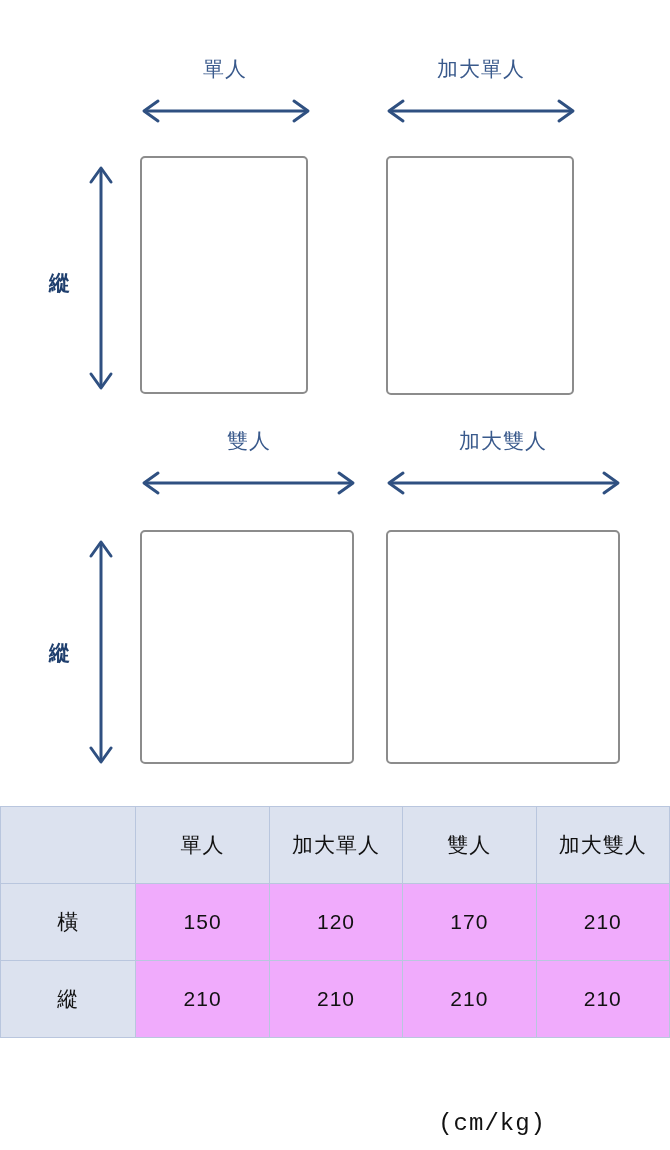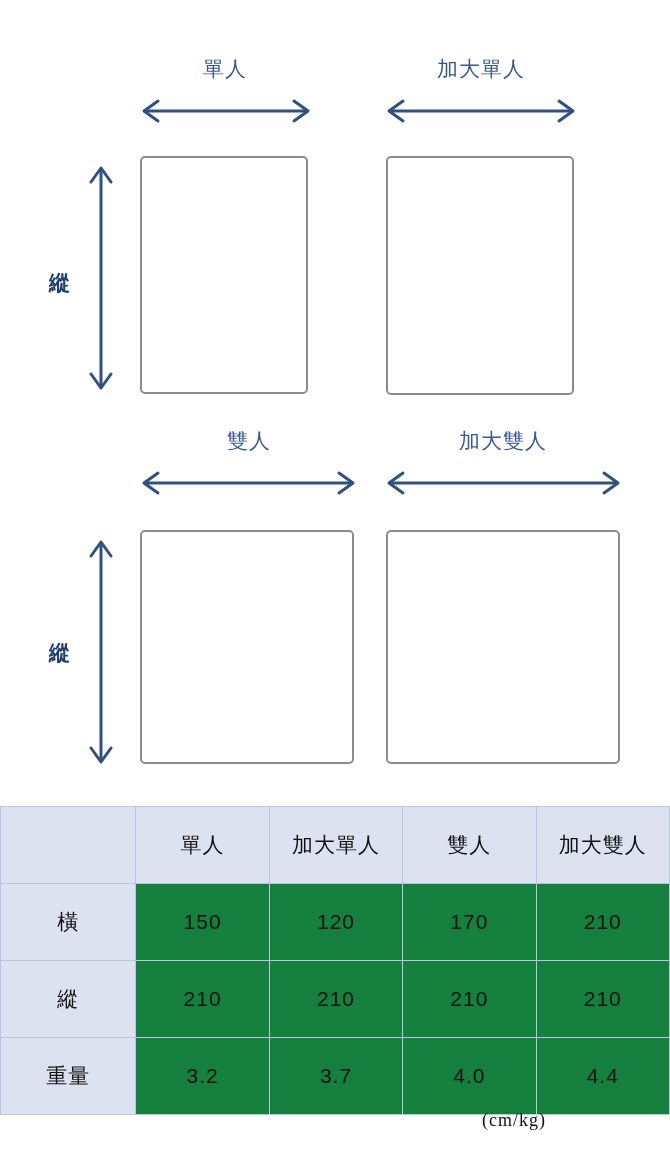--- a/index.html
+++ b/index.html
@@ -78,42 +78,42 @@
     table-layout: fixed;
   }
   table.spec-table td {
     border: 1px solid #b9c6de;
     height: 74px;
     text-align: center;
     vertical-align: middle;
     font-size: 21px;
     color: #111111;
     letter-spacing: 1px;
-    background: #15803d;
+    background: #f0abfc;
   }
   table.spec-table td.hdr {
     background: #dce2ef;
   }
   table.spec-table td.rowhdr {
     background: #dce2ef;
   }
   table.spec-table td.corner {
     background: #dce2ef;
   }
   .col-first { width: 135px; }
   .col-data  { width: 133px; }
 
   .unit-note {
     position: absolute;
     right: 8px;
     top: 1110px;
-    font-size: 18px;
+    font-size: 24px;
     color: #111111;
     letter-spacing: 1px;
-    font-family: Liberation Serif, serif;
+    font-family: Liberation Mono, monospace;
   }
 </style>
 </head>
 <body>
 
 <div class="stage">
 
   <div class="diagram">
 
     <div class="size-label" style="left:225px; top:58px;">單人</div>
@@ -201,26 +201,19 @@
         </tr>
 
         <tr>
           <td class="rowhdr">縱</td>
           <td>210</td>
           <td>210</td>
           <td>210</td>
           <td>210</td>
         </tr>
 
-        <tr>
-          <td class="rowhdr">重量</td>
-          <td>3.2</td>
-          <td>3.7</td>
-          <td>4.0</td>
-          <td>4.4</td>
-        </tr>
       </tbody>
     </table>
   </div>
 
   <div class="unit-note">(cm/kg)</div>
 
 </div>
 
 </body></html>

